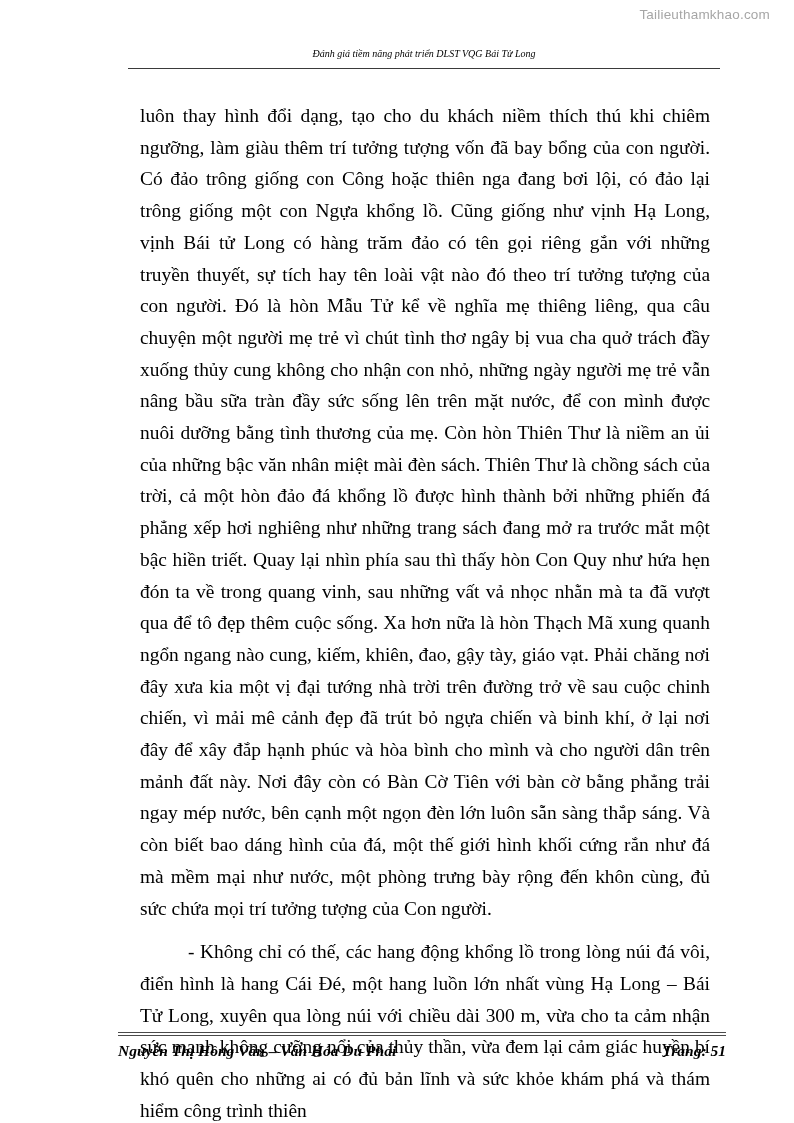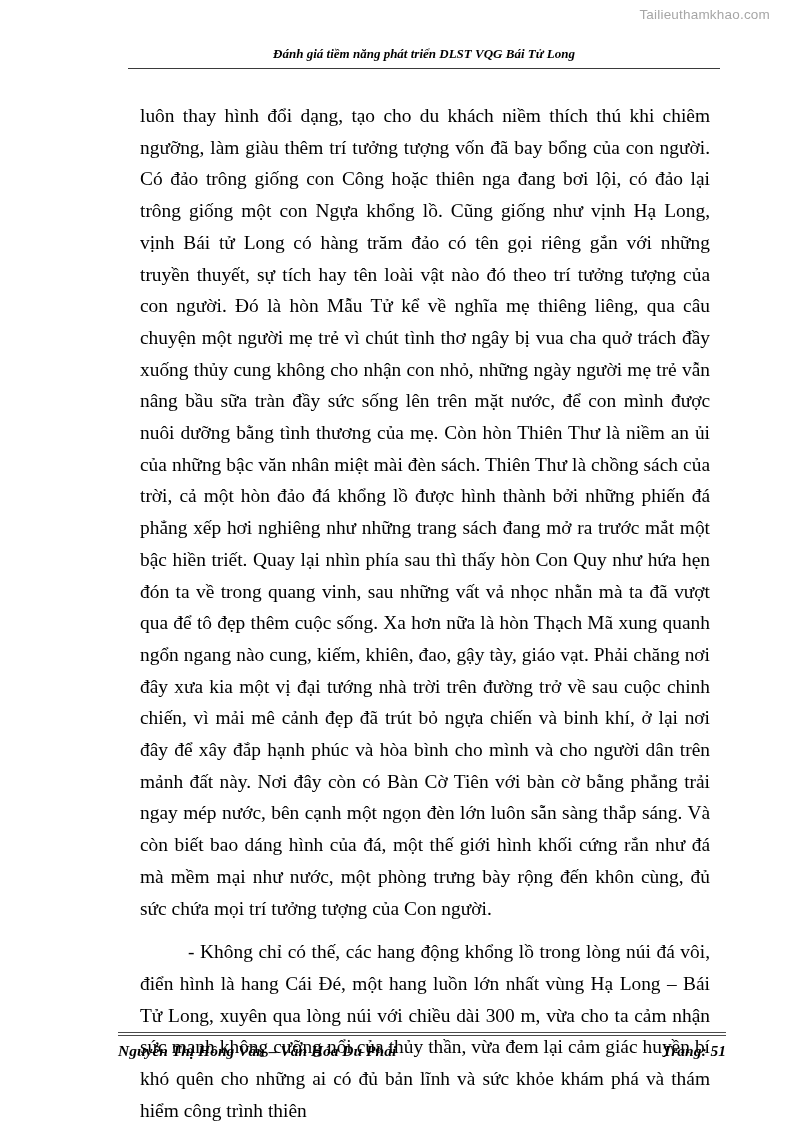--- a/index.html
+++ b/index.html
@@ -38,23 +38,23 @@
 
   
   .header {
     position: absolute;
     left: 128px;
     top: 44px;
     width: 592px;
   }
   .header-title {
     text-align: center;
-    font-weight: bold;
+    font-weight: normal;
     font-style: italic;
-    font-size: 13px;
+    font-size: 10px;
     line-height: 20px;
     white-space: nowrap;
   }
   .header-rule {
     margin-top: 4px;
     border-bottom: 1.6px solid #3a3a3a;
     width: 100%;
   }
 
   

